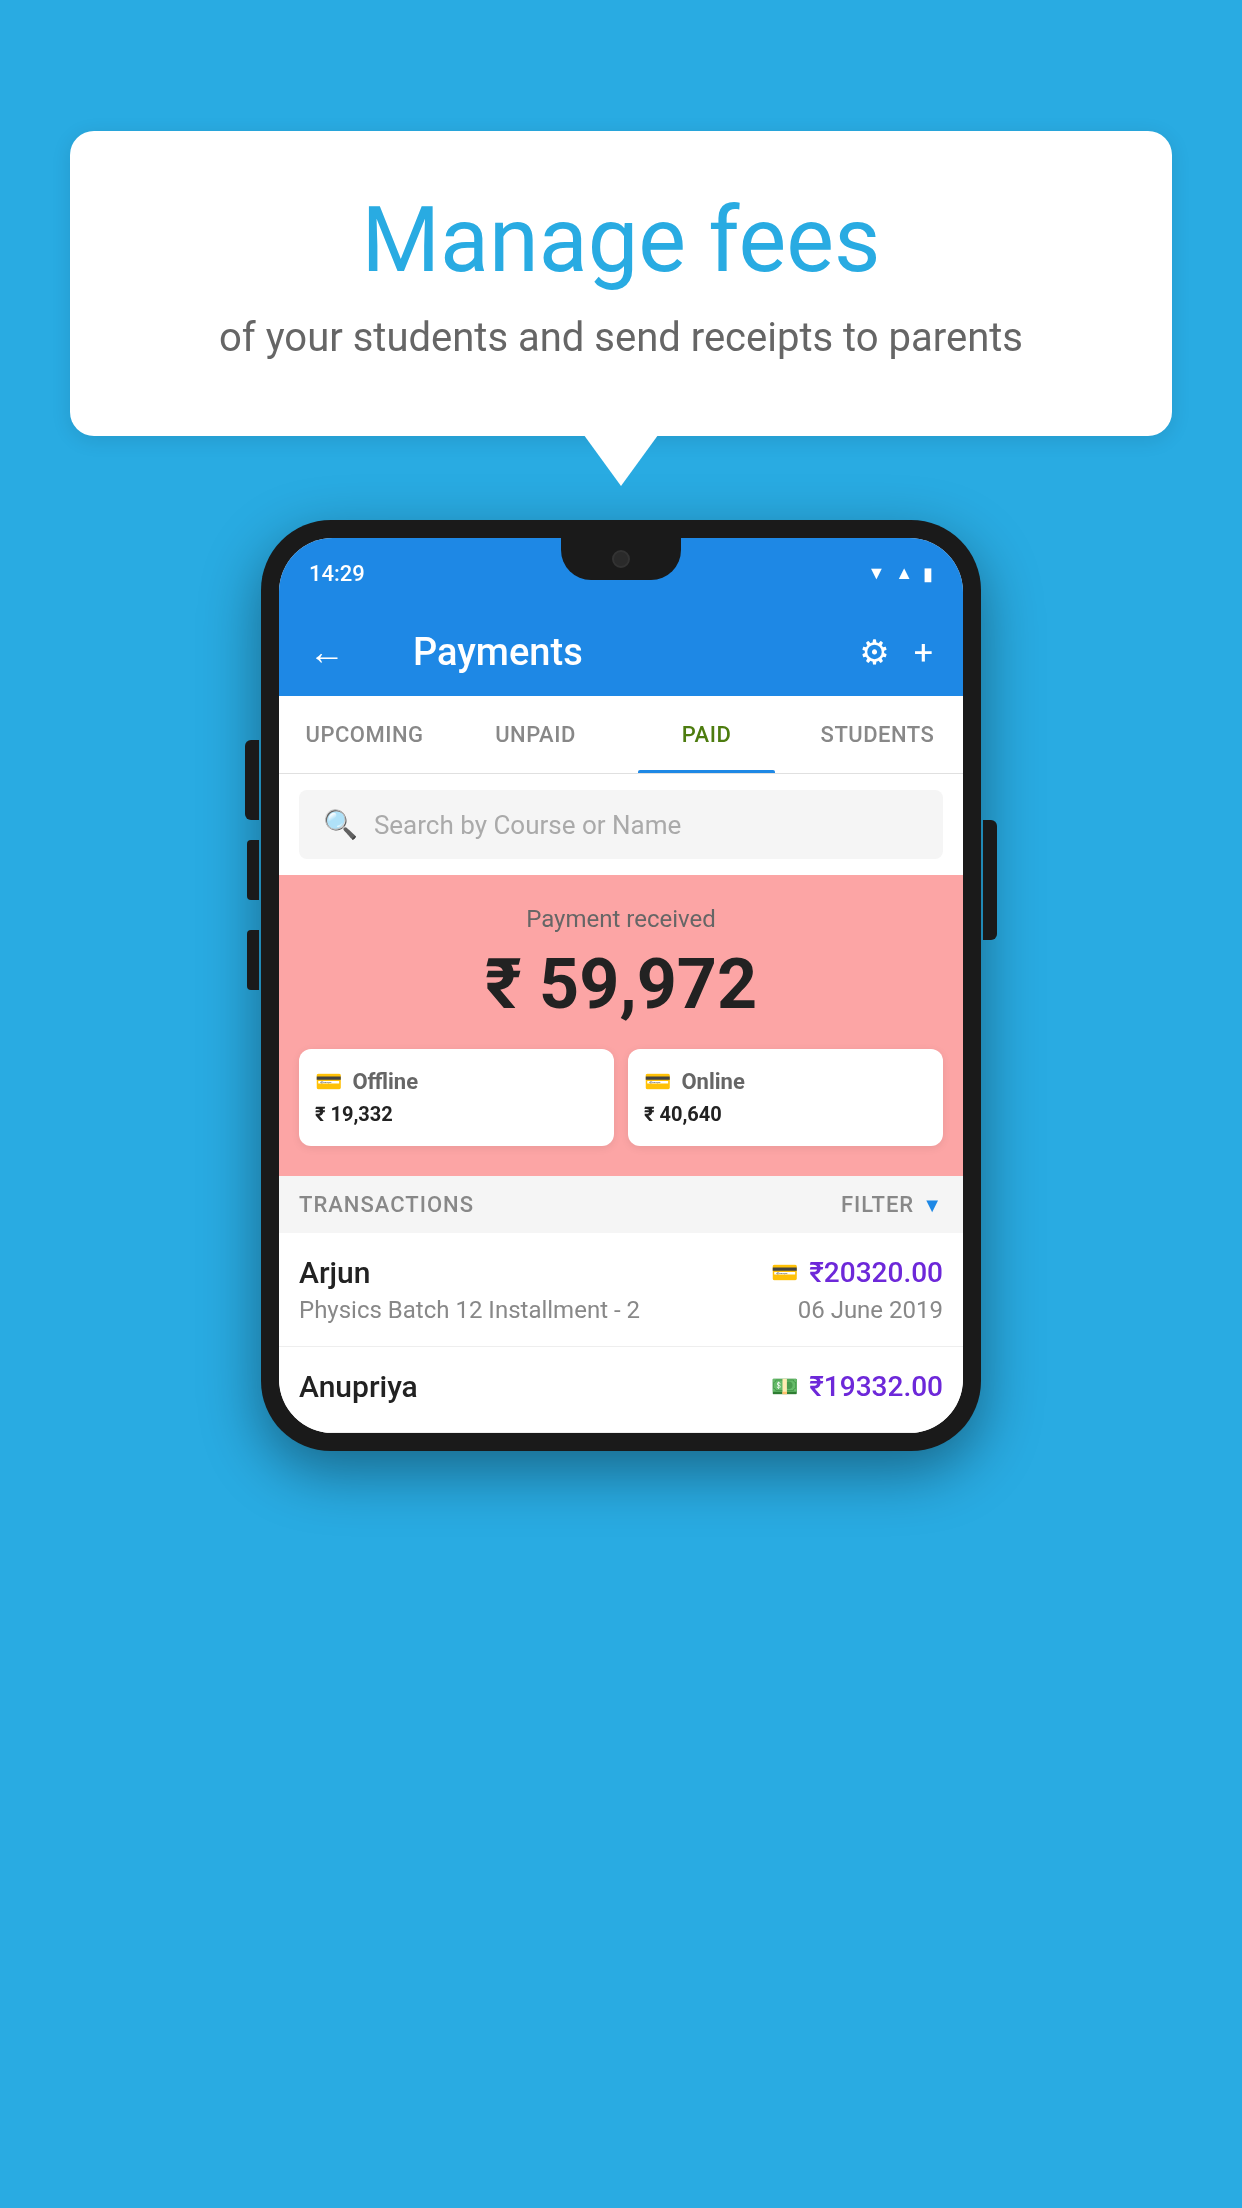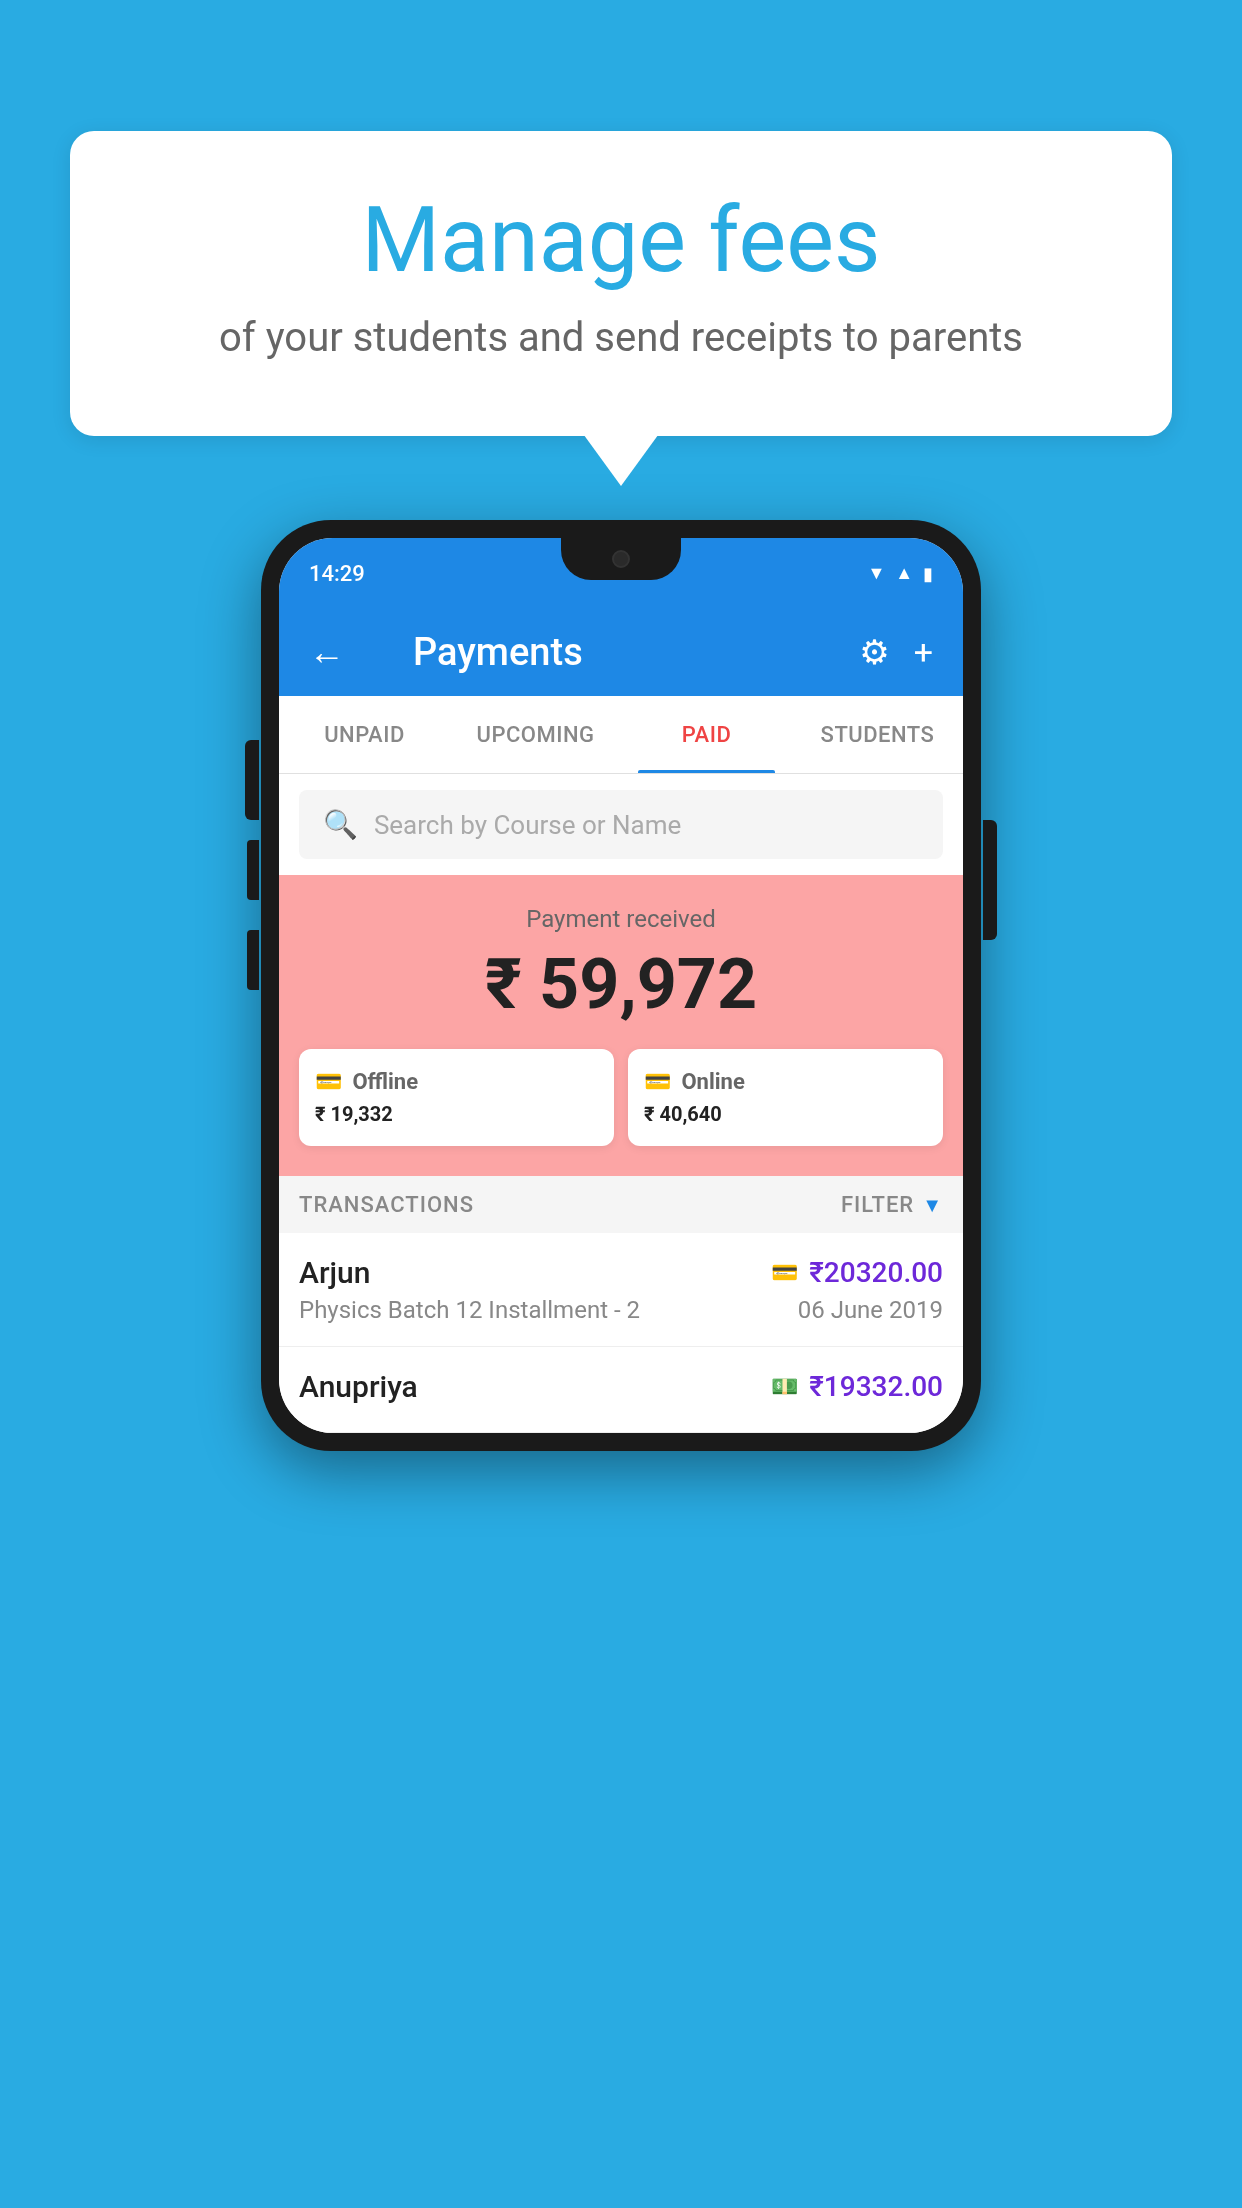--- a/index.html
+++ b/index.html
@@ -213,21 +213,21 @@
       padding: 26px 10px;
       font-size: 22px;
       font-weight: 500;
       color: #888;
       letter-spacing: 0.5px;
       position: relative;
       cursor: pointer;
     }
 
     .tab.active {
-      color: #ef4444;
+      color: #4d7c0f;
     }
 
     .tab.active::after {
       content: '';
       position: absolute;
       bottom: 0;
       left: 10%;
       right: 10%;
       height: 3px;
       background: #1e88e5;
@@ -458,24 +458,24 @@
           <span class="header-title">Payments</span>
         </div>
         <div class="header-right">
           <span class="header-icon">⚙</span>
           <span class="header-icon">+</span>
         </div>
       </div>
 
       <div class="tabs-container">
         <div class="tab">
+          <span>UPCOMING</span>
+        </div>
+        <div class="tab">
           <span>UNPAID</span>
-        </div>
-        <div class="tab">
-          <span>UPCOMING</span>
         </div>
         <div class="tab active">
           <span>PAID</span>
         </div>
         <div class="tab">
           <span>STUDENTS</span>
         </div>
       </div>
 
       <div class="search-container">

